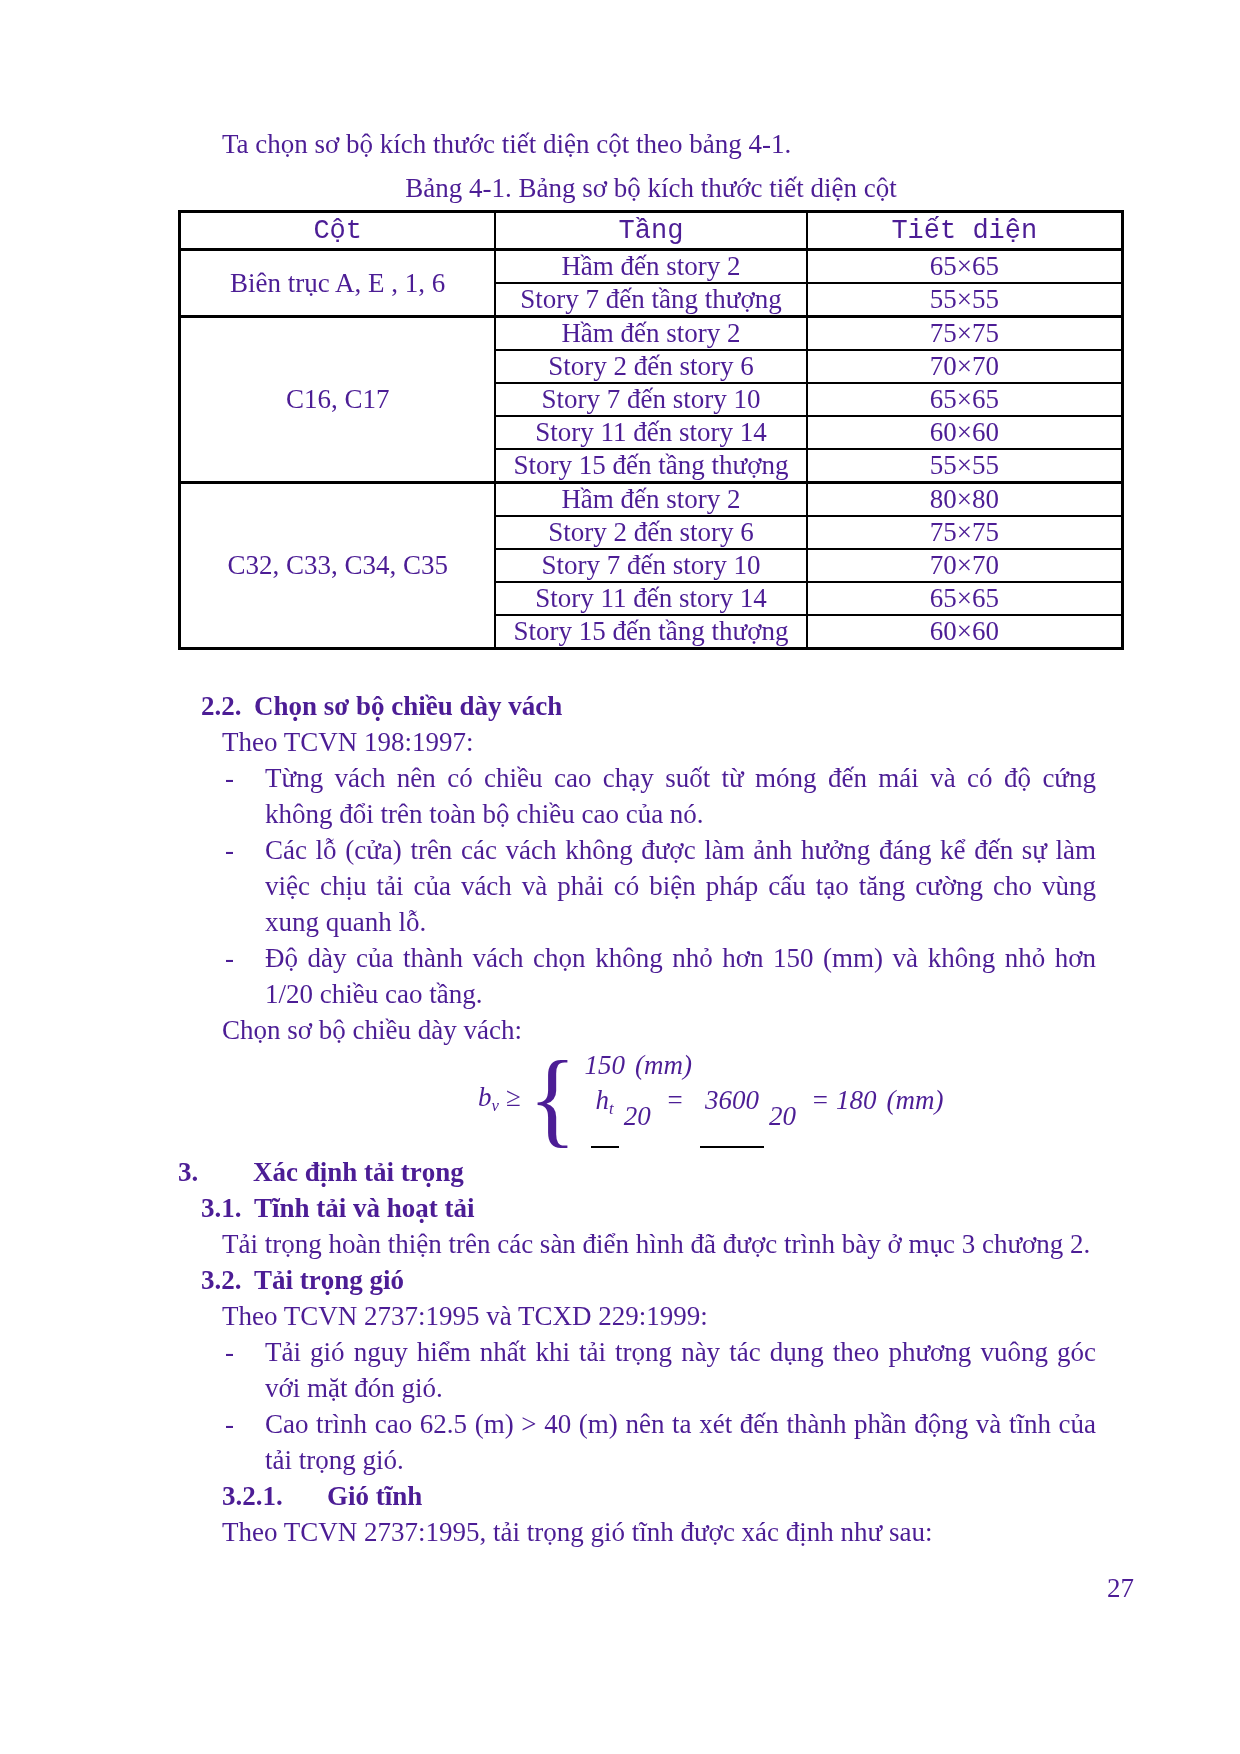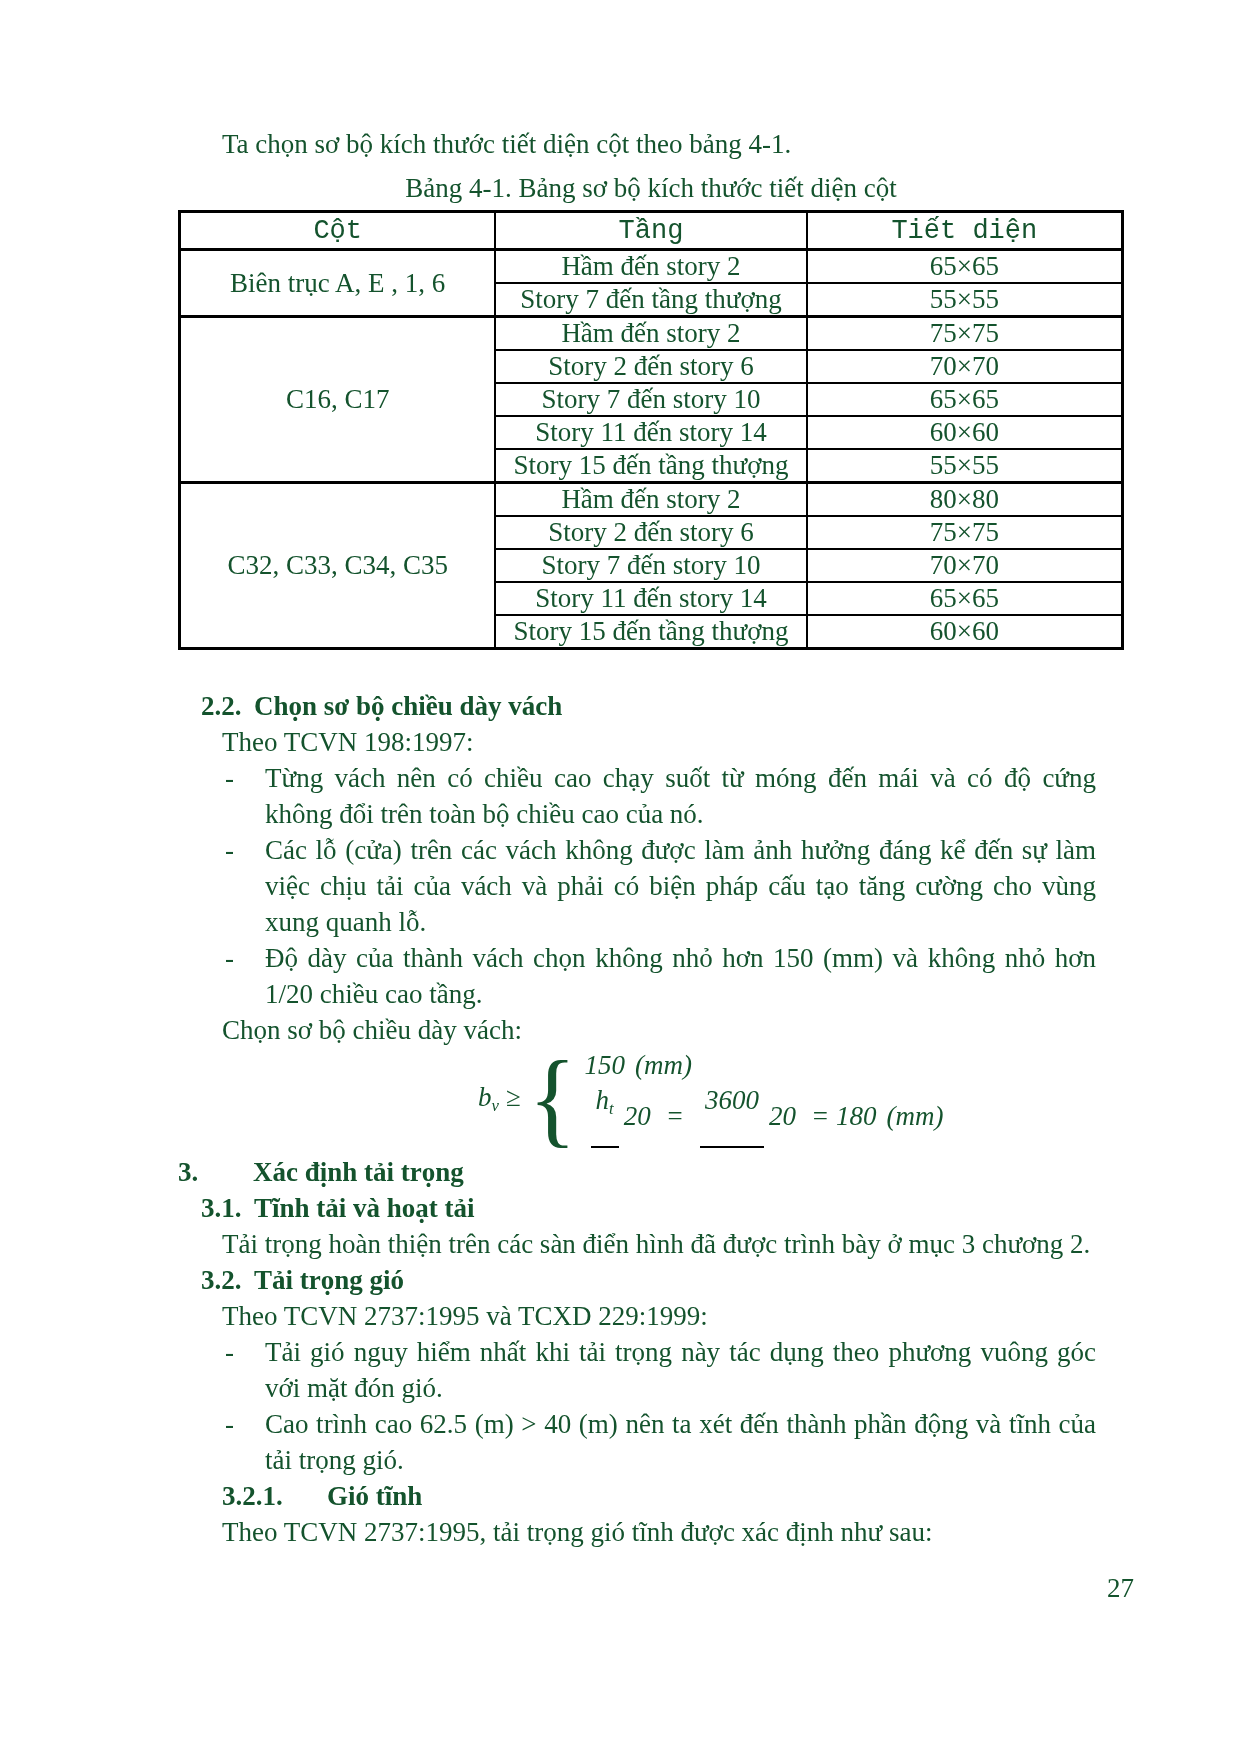--- a/index.html
+++ b/index.html
@@ -3,21 +3,21 @@
 <meta charset="utf-8">
 <style>
   html,body { margin:0; padding:0; background:#888; }
   .page {
     position: relative;
     width: 1240px;
     height: 1754px;
     margin: 0 auto;
     background: #ffffff;
     font-family: "Liberation Serif", "DejaVu Serif", serif;
-    color: #14532d;
+    color: #4c1d95;
     overflow: hidden;
   }
   .content {
     padding: 126px 116px 0 178px; 
   }
   .line { line-height: 36px; font-size: 27px; margin: 0; }
   .prose { padding-right: 28px; }
   .indent { text-indent: 44px; }
 
   
@@ -77,21 +77,21 @@
   .formula .lhs { margin-right: 8px; }
   .formula .brace {
     font-style: normal;
     font-size: 100px;
     font-weight: 300;
     line-height: 98px;
     transform: scaleY(1.05);
     margin-right: 8px;
   }
   .cases { display: flex; flex-direction: column; justify-content: center; gap: 4px; }
-  .case-row { display: flex; align-items: center; gap: 10px; }
+  .case-row { display: flex; gap: 10px; }
   .frac { display: inline-flex; text-align: center; margin-left: 6px; }
   .frac .num { border-bottom: 2px solid #000; padding: 0 5px; }
   .frac .den { padding: 16px 5px; }
   sub.s { font-size: 0.62em; font-style: italic; vertical-align: -0.3em; }
   .it { font-style: italic; }
 
   .chon-bv { margin-top: 4px; }
   .mt6 { margin-top: 6px; }
   .h22 { margin-top: 38px; }
 

